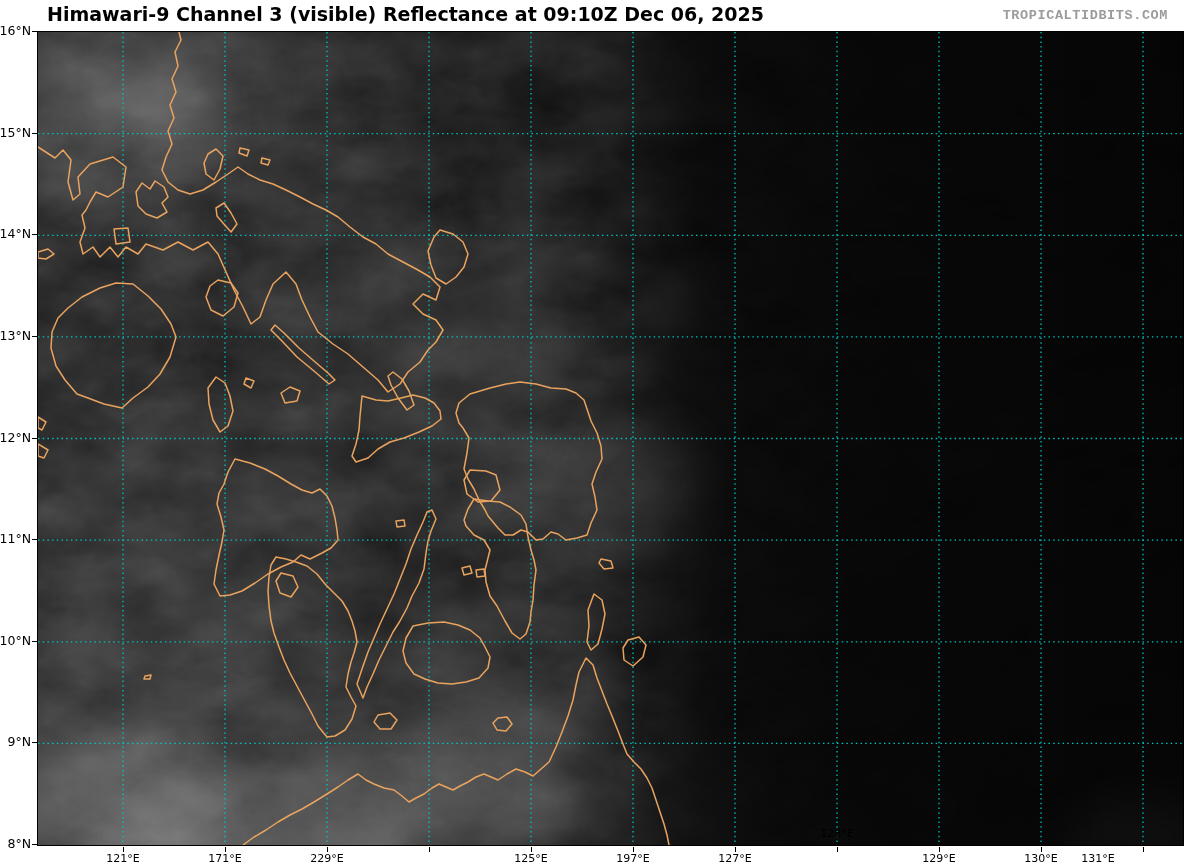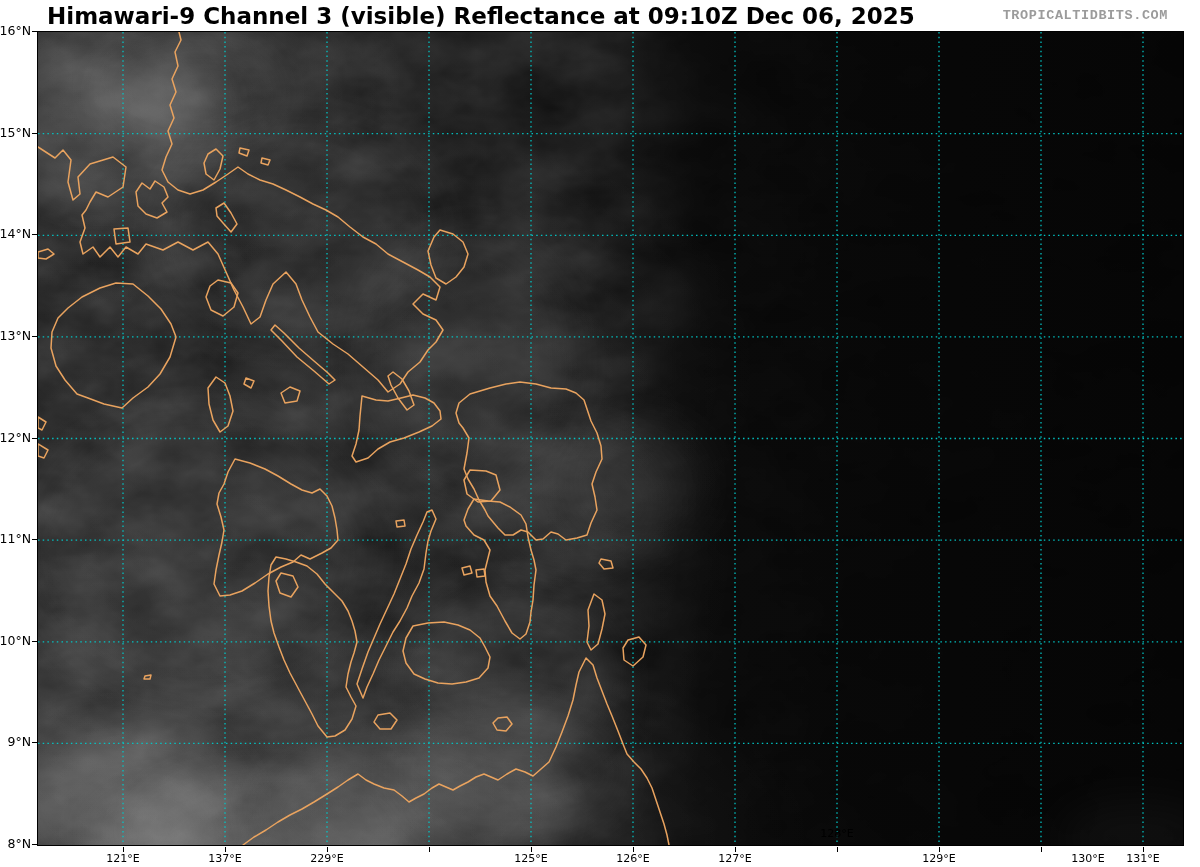--- a/index.html
+++ b/index.html
@@ -3,21 +3,21 @@
 <meta charset="utf-8">
 <style>
   html,body{margin:0;padding:0;}
   body{
     width:1200px;height:867px;position:relative;overflow:hidden;
     background:#ffffff;
     font-family:"DejaVu Sans","Liberation Sans",sans-serif;
   }
   #page-title{
     position:absolute;left:47px;top:3px;
-    font-size:23px;font-weight:bold;white-space:nowrap;
+    font-size:19px;font-weight:bold;white-space:nowrap;
   }
   #watermark{
     position:absolute;right:32px;top:8px;
     font-size:13.5px;font-weight:bold;letter-spacing:.6px;white-space:nowrap;font-family:Liberation Mono, monospace;
   }
   #map{
     position:absolute;left:37px;top:31px;width:1145px;height:813px;
     border:1px solid #000;
     background:
       radial-gradient(420px 300px at 6% 8%, rgba(255,255,255,.075), transparent 70%),
@@ -162,32 +162,32 @@
     <div class="lat-label" style="left: -3px; top: 633px; color: rgb(0, 0, 0);">10°N</div>
     <div class="axis-tick" style="left: 32px; top: 742px; width: 5px; height: 1px; background: rgb(0, 0, 0);"></div>
     <div class="lat-label" style="left: -3px; top: 734px; color: rgb(0, 0, 0);">9°N</div>
     <div class="axis-tick" style="left: 32px; top: 844px; width: 5px; height: 1px; background: rgb(0, 0, 0);"></div>
     <div class="lat-label" style="left: -3px; top: 836px; color: rgb(0, 0, 0);">8°N</div>
   </div>
 <div id="lon-axis">
     <div class="axis-tick" style="left: 123px; top: 847px; width: 1px; height: 5px; background: rgb(0, 0, 0);"></div>
     <div class="lon-label" style="left: 91px; top: 851px; color: rgb(0, 0, 0);">121°E</div>
     <div class="axis-tick" style="left: 225px; top: 847px; width: 1px; height: 5px; background: rgb(0, 0, 0);"></div>
-    <div class="lon-label" style="left: 193px; top: 851px; color: rgb(0, 0, 0);">137°E</div>
+    <div class="lon-label" style="left: 193px; top: 851px; color: rgb(0, 0, 0);">171°E</div>
     <div class="axis-tick" style="left: 327px; top: 847px; width: 1px; height: 5px; background: rgb(0, 0, 0);"></div>
     <div class="lon-label" style="left: 295px; top: 851px; color: rgb(0, 0, 0);">229°E</div>
     <div class="axis-tick" style="left: 429px; top: 847px; width: 1px; height: 5px; background: rgb(0, 0, 0);"></div>
     <div class="lon-label" style="left: 397px; top: 851px; color: rgb(0, 0, 0); margin-top: 16px;">124°E</div>
     <div class="axis-tick" style="left: 531px; top: 847px; width: 1px; height: 5px; background: rgb(0, 0, 0);"></div>
     <div class="lon-label" style="left: 499px; top: 851px; color: rgb(0, 0, 0);">125°E</div>
     <div class="axis-tick" style="left: 633px; top: 847px; width: 1px; height: 5px; background: rgb(0, 0, 0);"></div>
-    <div class="lon-label" style="left: 601px; top: 851px; color: rgb(0, 0, 0);">126°E</div>
+    <div class="lon-label" style="left: 601px; top: 851px; color: rgb(0, 0, 0);">197°E</div>
     <div class="axis-tick" style="left: 735px; top: 847px; width: 1px; height: 5px; background: rgb(0, 0, 0);"></div>
     <div class="lon-label" style="left: 703px; top: 851px; color: rgb(0, 0, 0);">127°E</div>
     <div class="axis-tick" style="left: 837px; top: 847px; width: 1px; height: 5px; background: rgb(0, 0, 0);"></div>
     <div class="lon-label" style="left: 805px; top: 826px; color: rgb(0, 0, 0);">128°E</div>
     <div class="axis-tick" style="left: 939px; top: 847px; width: 1px; height: 5px; background: rgb(0, 0, 0);"></div>
     <div class="lon-label" style="left: 907px; top: 851px; color: rgb(0, 0, 0);">129°E</div>
     <div class="axis-tick" style="left: 1041px; top: 847px; width: 1px; height: 5px; background: rgb(0, 0, 0);"></div>
-    <div class="lon-label" style="left: 1056px; top: 851px; color: rgb(0, 0, 0);">130°E</div>
+    <div class="lon-label" style="left: 1009px; top: 851px; color: rgb(0, 0, 0);">130°E</div>
     <div class="axis-tick" style="left: 1143px; top: 847px; width: 1px; height: 5px; background: rgb(0, 0, 0);"></div>
-    <div class="lon-label" style="left: 1111px; top: 851px; color: rgb(0, 0, 0);">131°E</div>
+    <div class="lon-label" style="left: 1066px; top: 851px; color: rgb(0, 0, 0);">131°E</div>
   </div>
 
 </body></html>

